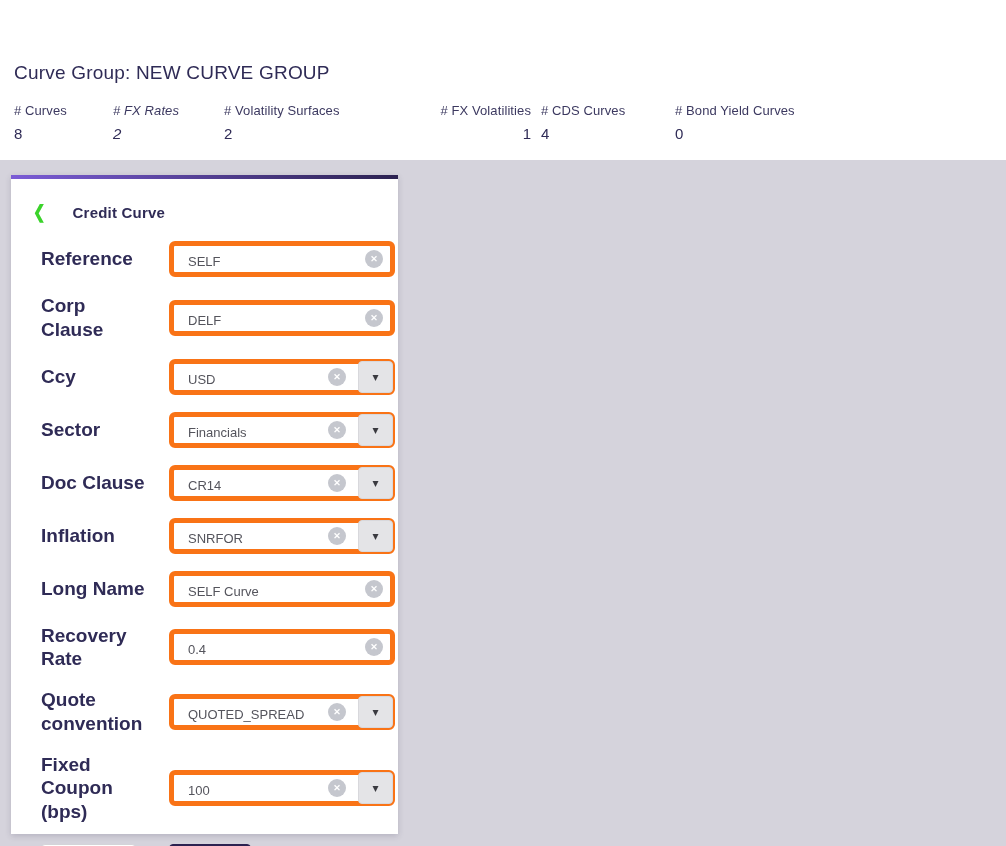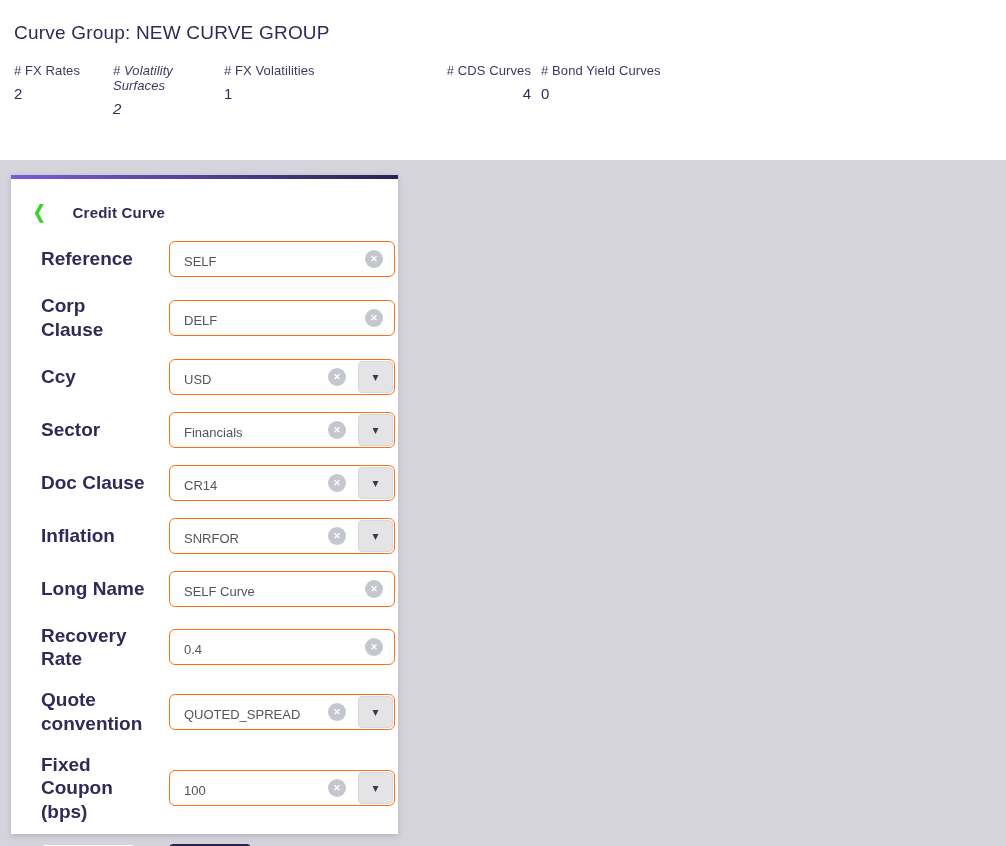--- a/index.html
+++ b/index.html
@@ -16,20 +16,21 @@
     height:160px;
     padding:22px 0 0 14px;
     background:#ffffff;
     position:relative;
   }
   .page-title{
     font-size:19px;
     font-weight:400;
     color:#2F2B56;
     letter-spacing:.2px;
+    margin-top:40px;
   }
   .stats{
     display:flex;
     margin-top:19px;
   }
   .stat{box-sizing:border-box;padding-right:10px;}
   .stat:nth-child(1){width:99px;}
   .stat:nth-child(2){width:111px;font-style:italic;}
   .stat:nth-child(3){width:188px;}
   .stat:nth-child(4){width:129px;text-align:right;}
@@ -115,21 +116,21 @@
     color:#2F2B56;
     line-height:1.25;
   }
   .input-wrap{
     position:relative;
     width:226px;height:36px;
   }
   .input-wrap input{
     box-sizing:border-box;
     width:100%;height:36px;
-    border:1px solid #f97316;
+    border:5px solid #f97316;
     border-radius:6px;
     padding:5px 38px 0 14px;
     font-family:"Liberation Sans", sans-serif;
     font-size:13px;
     color:#54545C;
     background:#ffffff;
     outline:none;
   }
   .input-wrap.has-dd input{padding-right:76px;}
   .clear-btn{
@@ -196,20 +197,24 @@
   .btn-save .check-icon{font-size:13px;color:#3BD32B;}
 </style>
 </head>
 <body>
 
 <div class="header">
   <div class="page-title">Curve Group: NEW CURVE GROUP</div>
 
   <div class="stats">
     <div class="stat">
+      <div class="stat-label"># Curves</div>
+      <div class="stat-value">8</div>
+    </div>
+    <div class="stat">
       <div class="stat-label"># FX Rates</div>
       <div class="stat-value">2</div>
     </div>
     <div class="stat">
       <div class="stat-label"># Volatility Surfaces</div>
       <div class="stat-value">2</div>
     </div>
     <div class="stat">
       <div class="stat-label"># FX Volatilities</div>
       <div class="stat-value">1</div>

